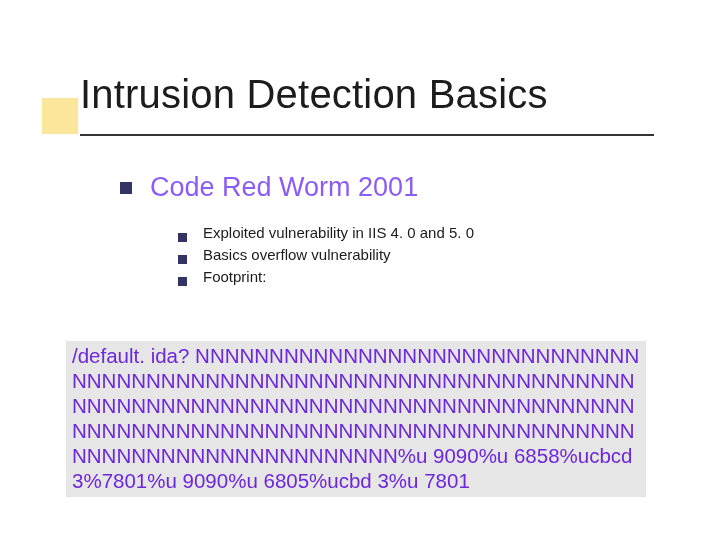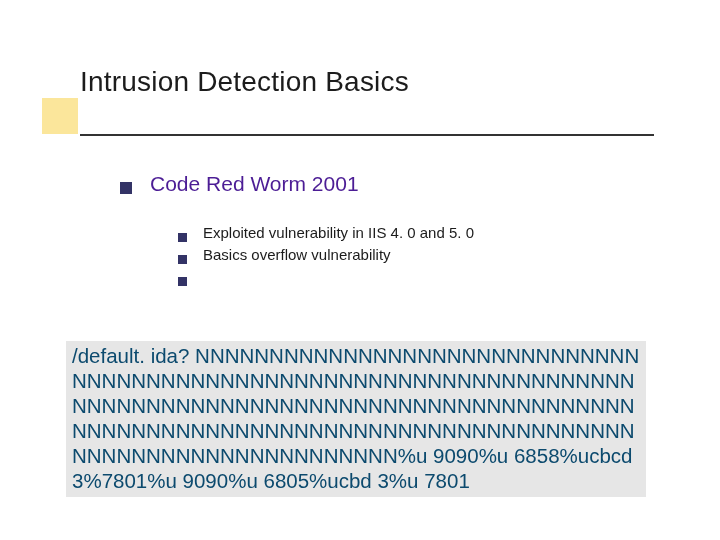--- a/index.html
+++ b/index.html
@@ -21,22 +21,22 @@
     left: 42px;
     top: 98px;
     width: 36px;
     height: 36px;
     background: #fbe69b;
     z-index: 1;
   }
   .title {
     position: absolute;
     left: 80px;
-    top: 66px;
-    font-size: 28px;
+    top: 72px;
+    font-size: 40px;
     color: #1c1c1c;
     letter-spacing: 0.2px;
     z-index: 2;
   }
   .title-underline {
     position: absolute;
     left: 80px;
     top: 134px;
     width: 574px;
     height: 2px;
@@ -52,22 +52,22 @@
   }
   .bullet-l1 {
     width: 12px;
     height: 12px;
     background: #333366;
     margin-top: 10px;
     margin-right: 18px;
     flex-shrink: 0;
   }
   .text-l1 {
-    font-size: 21px;
-    color: #4c1d95;
+    font-size: 27px;
+    color: #8b5cf6;
   }
   .sublist {
     position: absolute;
     left: 178px;
     top: 224px;
   }
   .subitem {
     display: flex;
     align-items: flex-start;
     margin-bottom: 4px;
@@ -87,21 +87,21 @@
   .codeblock {
     position: absolute;
     left: 66px;
     top: 341px;
     width: 580px;
     height: 156px;
     background: #e6e6e6;
     padding: 2px 6px;
     box-sizing: border-box;
     font-size: 20.5px;
-    color: #0c4a6e;
+    color: #6d28d9;
     line-height: 25px;
     word-break: break-all;
     overflow: hidden;
     font-family: Verdana, Geneva, sans-serif;
   }
 </style>
 </head>
 <body>
 
 <div class="slide">
@@ -120,18 +120,19 @@
     <div class="subitem">
       <div class="bullet-l2"></div>
       <div class="text-l2">Exploited vulnerability in IIS 4. 0 and 5. 0</div>
     </div>
     <div class="subitem">
       <div class="bullet-l2"></div>
       <div class="text-l2">Basics overflow vulnerability</div>
     </div>
     <div class="subitem">
       <div class="bullet-l2"></div>
+      <div class="text-l2">Footprint:</div>
     </div>
   </div>
 
   <div class="codeblock">/default. ida? NNNNNNNNNNNNNNNNNNNNNNNNNNNNNNNNNNNNNNNNNNNNNNNNNNNNNNNNNNNNNNNNNNNNNNNNNNNNNNNNNNNNNNNNNNNNNNNNNNNNNNNNNNNNNNNNNNNNNNNNNNNNNNNNNNNNNNNNNNNNNNNNNNNNNNNNNNNNNNNNNNNNNN%u 9090%u 6858%ucbcd 3%7801%u 9090%u 6805%ucbd 3%u 7801</div>
 
 </div>
 
 </body></html>

